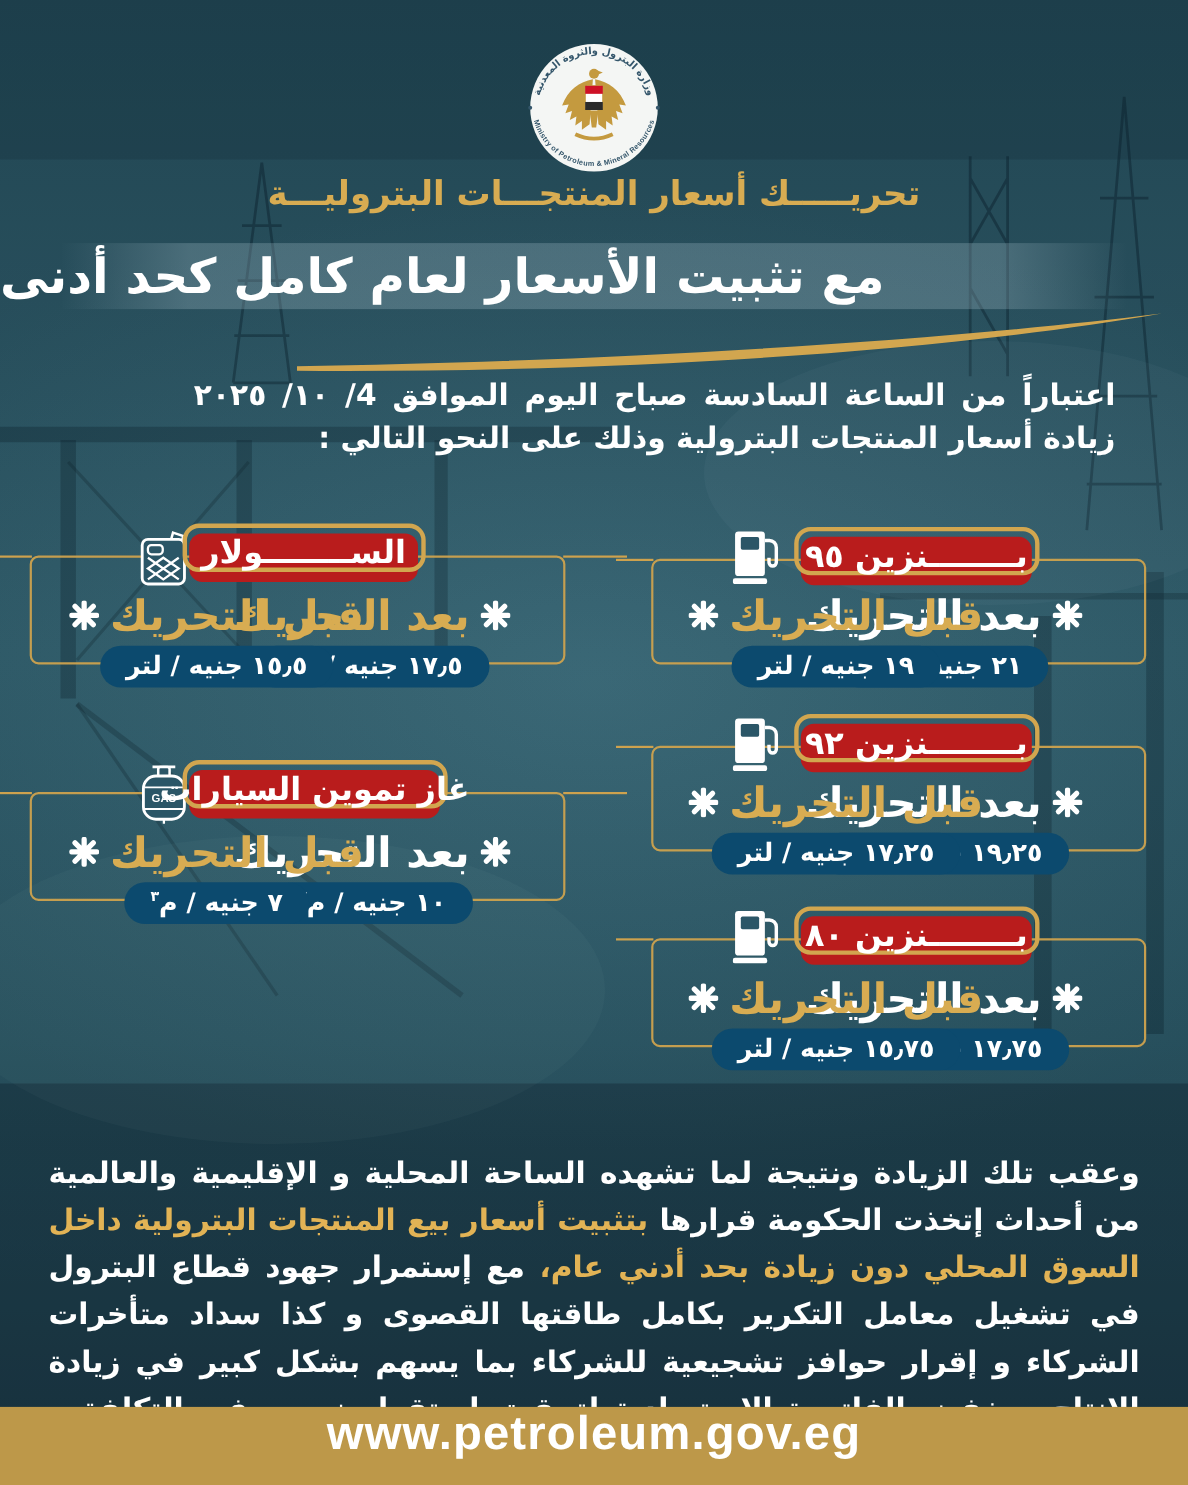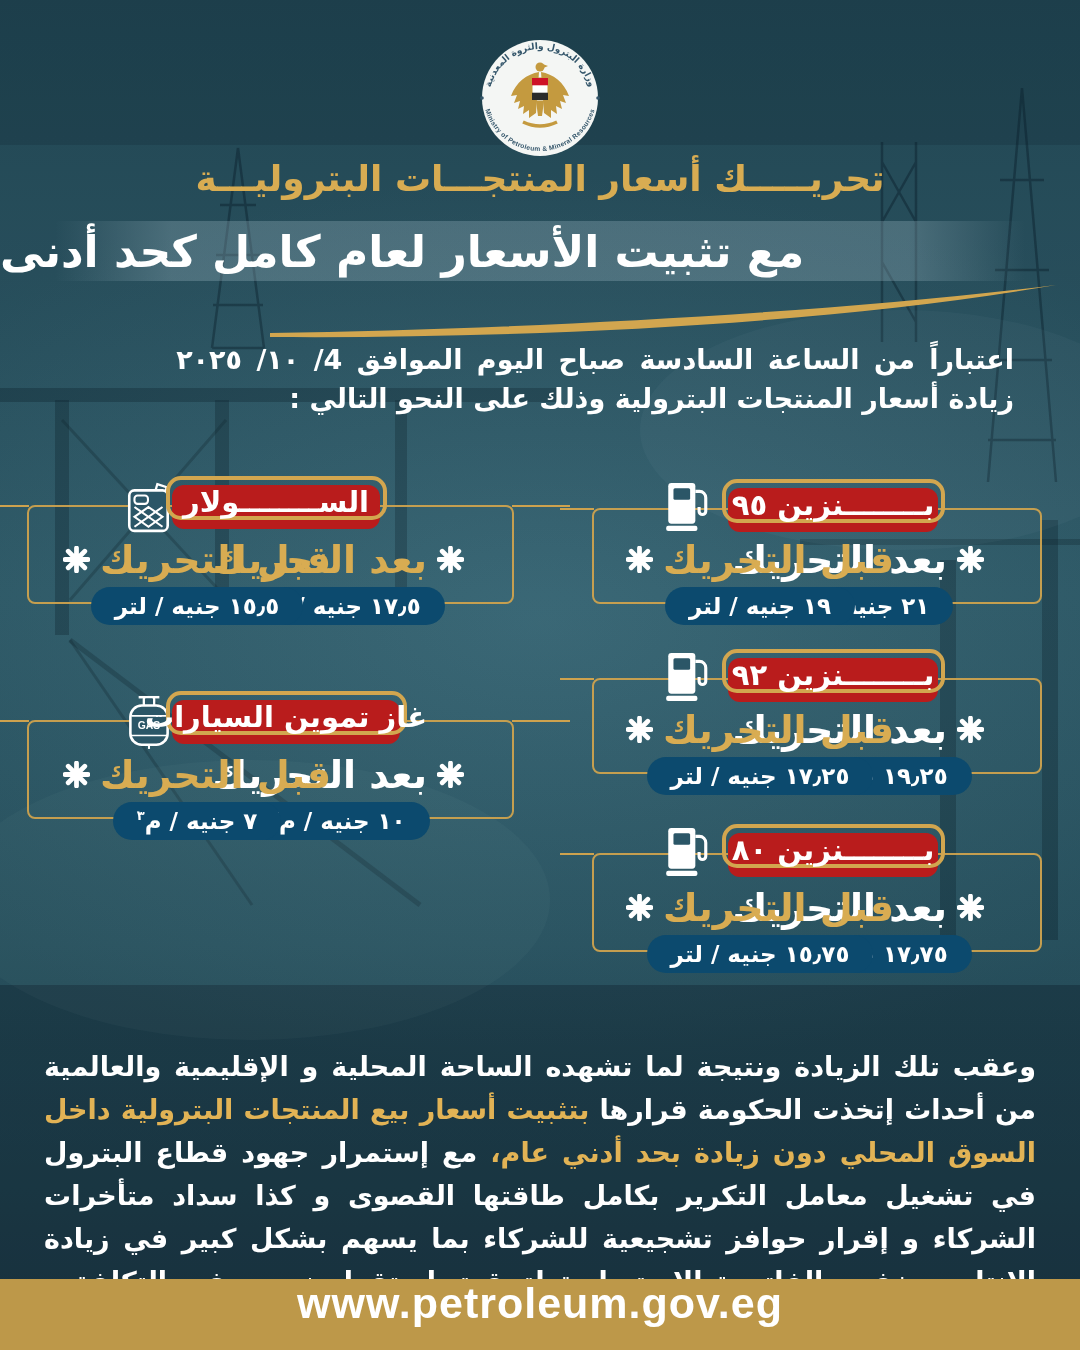--- a/index.html
+++ b/index.html
@@ -12,21 +12,21 @@
     background:linear-gradient(180deg,#26505F 0%,#2C5867 20%,#30606F 44%,#2C5A69 70%,#224655 100%);}
   .bg-vig{position:absolute;inset:0;z-index:0;
     background:radial-gradient(ellipse 900px 500px at 50% 46%,rgba(255,255,255,0.05),rgba(0,0,0,0.12) 90%);}
   svg.bgart{position:absolute;left:0;top:0;z-index:0;}
 
   
   .logo{position:absolute;left:465px;top:20px;width:150px;height:150px;z-index:3;}
 
   
   .title1{position:absolute;top:158px;left:0;width:100%;text-align:center;direction:rtl;
-    color:#D8AC52;font-size:36px;font-weight:bold;z-index:3;letter-spacing:0;}
+    color:#D8AC52;font-size:31px;font-weight:bold;z-index:3;letter-spacing:0;}
   .band{position:absolute;top:221px;left:55px;right:55px;height:60px;z-index:2;
     background:linear-gradient(90deg,rgba(173,198,209,0) 0%,rgba(173,198,209,0.27) 12%,rgba(173,198,209,0.27) 88%,rgba(173,198,209,0) 100%);}
   .title2{position:absolute;top:226px;left:0;width:100%;text-align:left;direction:rtl;
     color:#FFFFFF;font-size:44px;font-weight:bold;z-index:3;}
   .swoosh{position:absolute;left:268px;top:281px;z-index:2;}
 
   
   .intro{position:absolute;top:340px;right:66px;width:670px;direction:rtl;z-index:3;
     color:#fff;font-weight:bold;font-size:27px;line-height:39px;}
   .intro .l1{text-align:right;white-space:nowrap;word-spacing:5px;}

